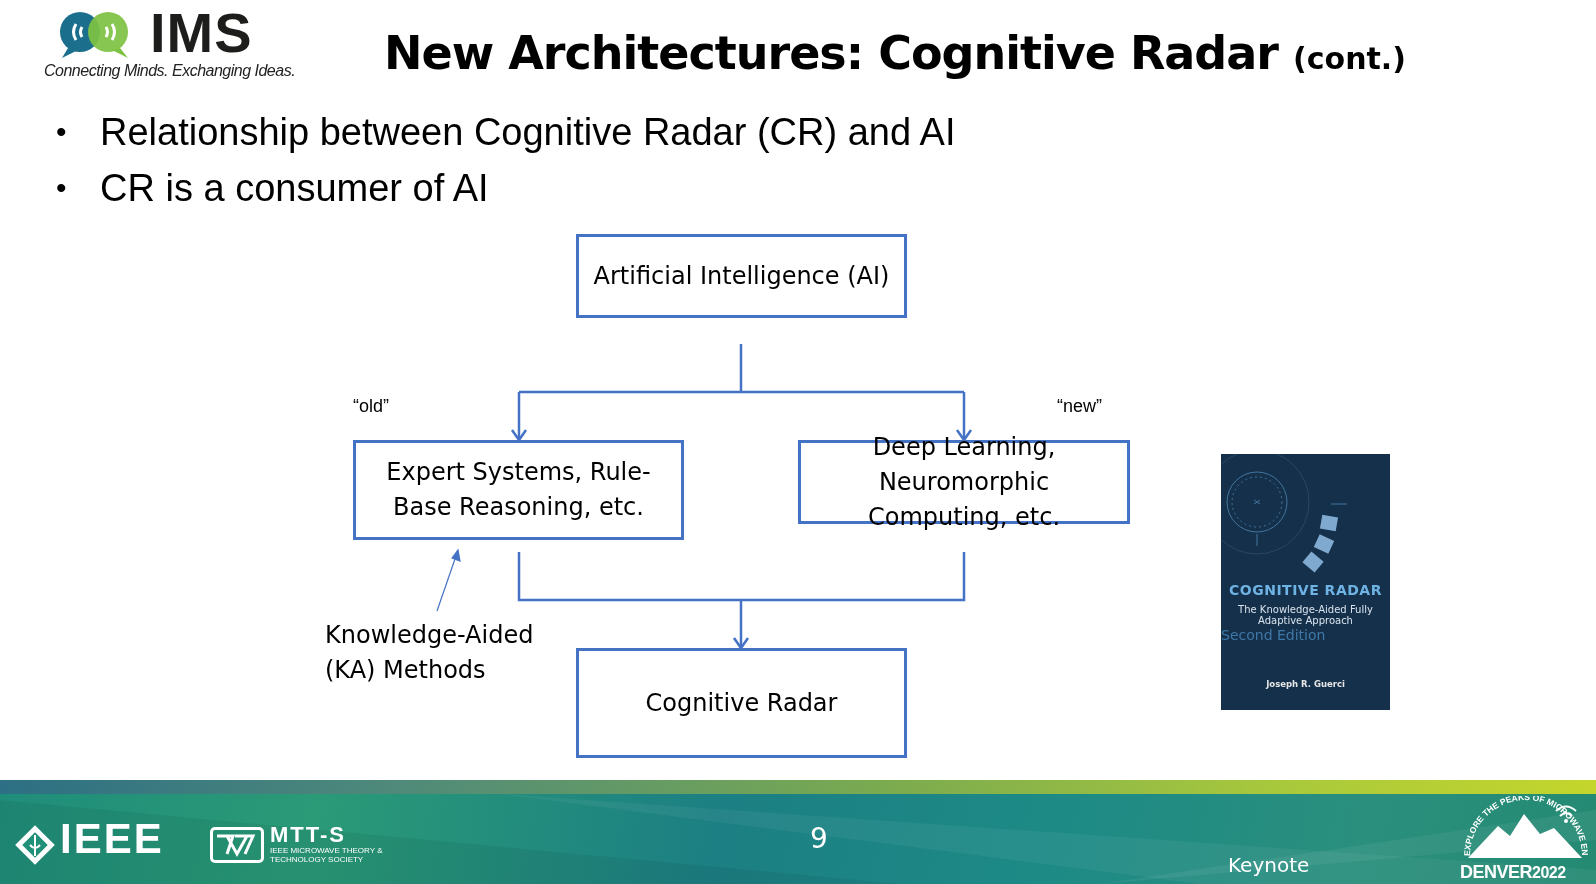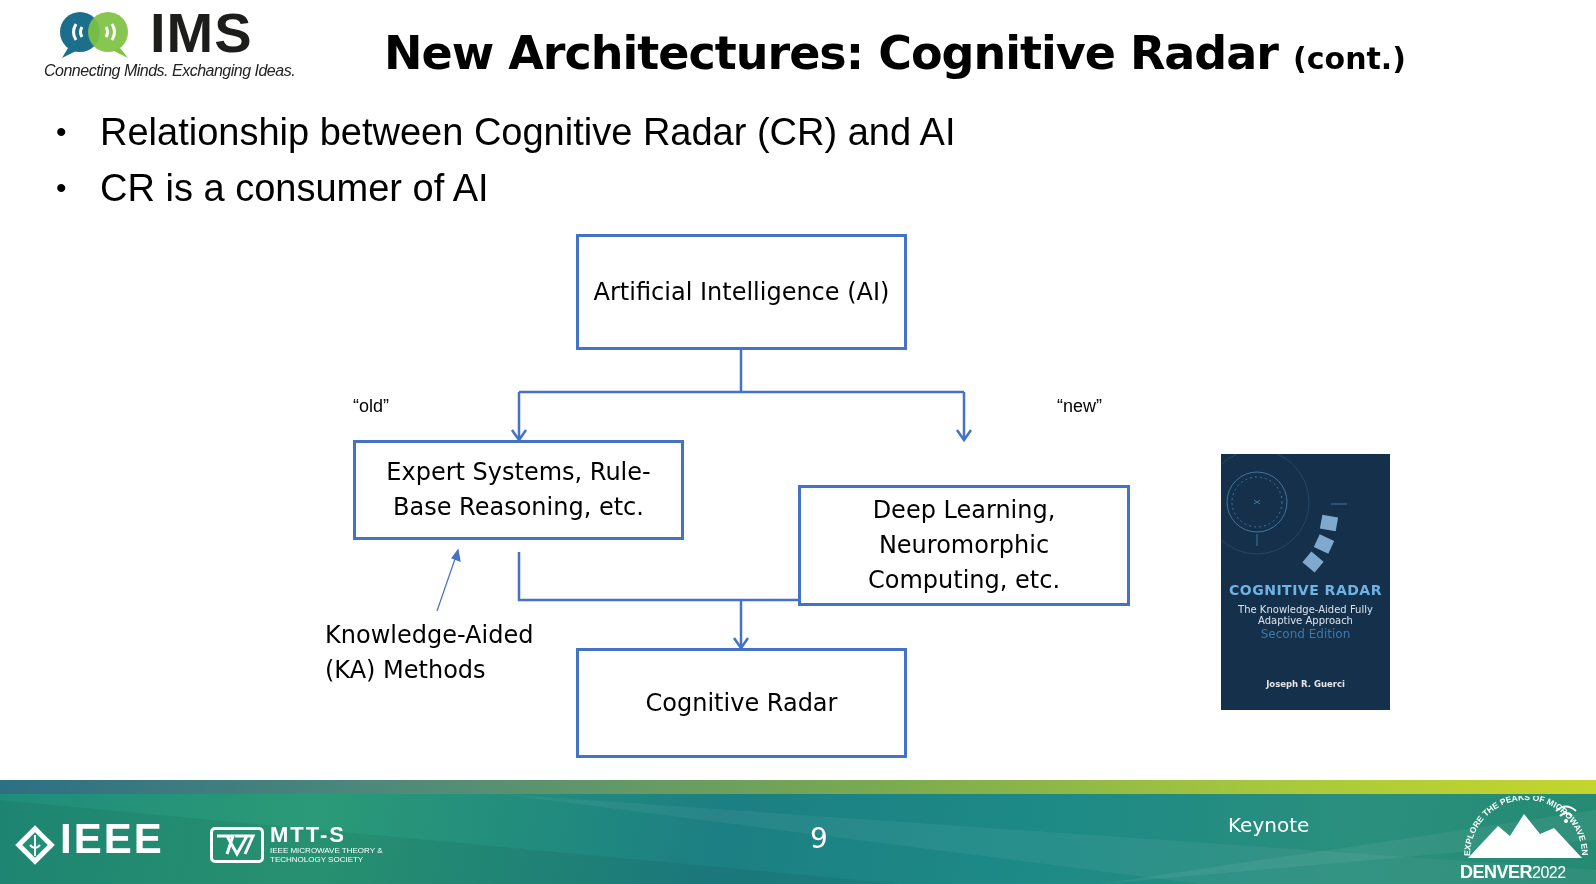--- a/index.html
+++ b/index.html
@@ -19,33 +19,33 @@
   .bullets .dot { display:inline-block; width:44px; font-size:30px; }
   
   .diagram { left:0; top:0; width:1596px; height:770px; pointer-events:none; }
   .box { position:absolute; border:3px solid #4472c4; box-sizing:border-box; background:#fff; display:flex; align-items:center; justify-content:center; text-align:center; font-family:"DejaVu Sans", sans-serif; font-size:24px; color:#000; line-height:35px; }
   .lbl { position:absolute; font-family:"Liberation Sans", sans-serif; font-size:18px; color:#000; white-space:nowrap; }
   .ka { position:absolute; font-family:"DejaVu Sans", sans-serif; font-size:24px; color:#000; line-height:35px; }
   
   .book { left:1221px; top:454px; width:169px; height:256px; background:#15304a; overflow:hidden; }
   .book-title { position:absolute; left:0; right:0; top:128px; text-align:center; color:#6eb3e4; font-family:"DejaVu Sans", sans-serif; font-weight:bold; font-size:14px; letter-spacing:0.5px; }
   .book-sub { position:absolute; left:0; right:0; top:150px; text-align:center; color:#d8e3ee; font-family:"DejaVu Sans", sans-serif; font-size:10px; line-height:11px; }
-  .book-ed { position:absolute; left:0; right:0; top:173px; text-align:center; color:#3f78a8; font-family:"DejaVu Sans", sans-serif; font-size:12px; }
+  .book-ed { position:absolute; left:0; right:0; top:173px; color:#3f78a8; font-family:"DejaVu Sans", sans-serif; font-size:14px; }
   .book-author { position:absolute; left:0; right:0; top:225px; text-align:center; color:#e6e6e6; font-family:"DejaVu Sans", sans-serif; font-weight:bold; font-size:8.5px; }
   
   .footer { left:0; top:780px; width:1596px; height:104px; background:linear-gradient(100deg,#1f8d7a 0%,#2a9a77 20%,#1c7f83 45%,#1d8a86 65%,#2a8f7d 85%,#258a72 100%); overflow:hidden; }
   .footer-band { position:absolute; left:0; top:0; width:100%; height:14px; background:linear-gradient(90deg,#2d6f84 0%,#4f8a7a 25%,#7aaa50 55%,#a8c83c 80%,#c4d62c 100%); }
   .footer-num { left:810px; top:822px; color:#fff; font-family:"DejaVu Sans", sans-serif; font-size:28px; }
-  .footer-key { left:1228px; top:813px; color:#fff; font-family:"DejaVu Sans", sans-serif; font-size:20px; }
+  .footer-key { left:1228px; top:853px; color:#fff; font-family:"DejaVu Sans", sans-serif; font-size:20px; }
   .ieee-word { left:60px; top:815px; color:#fff; font-family:"Liberation Sans", sans-serif; font-weight:bold; font-size:42px; letter-spacing:2px; }
   .mtt-box { left:210px; top:827px; width:54px; height:36px; border:3px solid #fff; border-radius:5px; box-sizing:border-box; }
   .mtt-word { left:270px; top:822px; color:#fff; font-family:"Liberation Sans", sans-serif; font-weight:bold; font-size:22px; letter-spacing:2px; }
   .mtt-sub { left:270px; top:846px; color:#fff; font-family:"Liberation Sans", sans-serif; font-size:8px; line-height:9px; }
   .denver { left:1460px; top:862px; color:#fff; font-family:"Liberation Sans", sans-serif; font-weight:bold; font-size:18px; letter-spacing:-0.5px; }
-  .denver .yr { font-weight:normal; font-size:16px; }
+  .denver .yr { font-weight:bold; font-size:16px; }
 </style>
 </head>
 <body>
 
 <div class="abs ims-logo">
   <svg class="abs ims-bubbles" viewBox="0 0 100 52">
     <circle cx="30" cy="24" r="20" fill="#1b6f8c"></circle>
     <path d="M18 40 L12 50 L28 42 Z" fill="#1b6f8c"></path>
     <circle cx="58" cy="24" r="20" fill="#7dc242" opacity="0.92"></circle>
     <path d="M70 40 L78 50 L62 42 Z" fill="#7dc242"></path>
@@ -85,30 +85,30 @@
     <path d="M519 552 L519 600 L964 600 L964 552"></path>
     <path d="M741 600 L741 648"></path>
     <path d="M734 638 L741 648 L748 638"></path>
   </g>
   <g stroke="#4472c4" stroke-width="1.2" fill="#4472c4">
     <path d="M437 611 L456 556" fill="none"></path>
     <path d="M452 558 L458 550 L460 561 Z"></path>
   </g>
 </svg>
 
-<div class="box" style="left:576px;top:234px;width:331px;height:116px;text-align:center;">
+<div class="box" style="left:576px;top:234px;width:331px;height:84px;text-align:center;">
   <span>Artificial Intelligence (AI)</span>
 </div>
 <div class="box" style="left:353px;top:440px;width:331px;height:100px;">
   <div>
     <div>Expert Systems, Rule-</div>
     <div>Base Reasoning, etc.</div>
   </div>
 </div>
-<div class="box" style="left:798px;top:440px;width:332px;height:121px;margin-top:45px;">
+<div class="box" style="left:798px;top:440px;width:332px;height:84px;">
   <div>
     <div>Deep Learning,</div>
     <div>Neuromorphic</div>
     <div>Computing, etc.</div>
   </div>
 </div>
 <div class="box" style="left:576px;top:648px;width:331px;height:110px;">
   <span>Cognitive Radar</span>
 </div>
 

